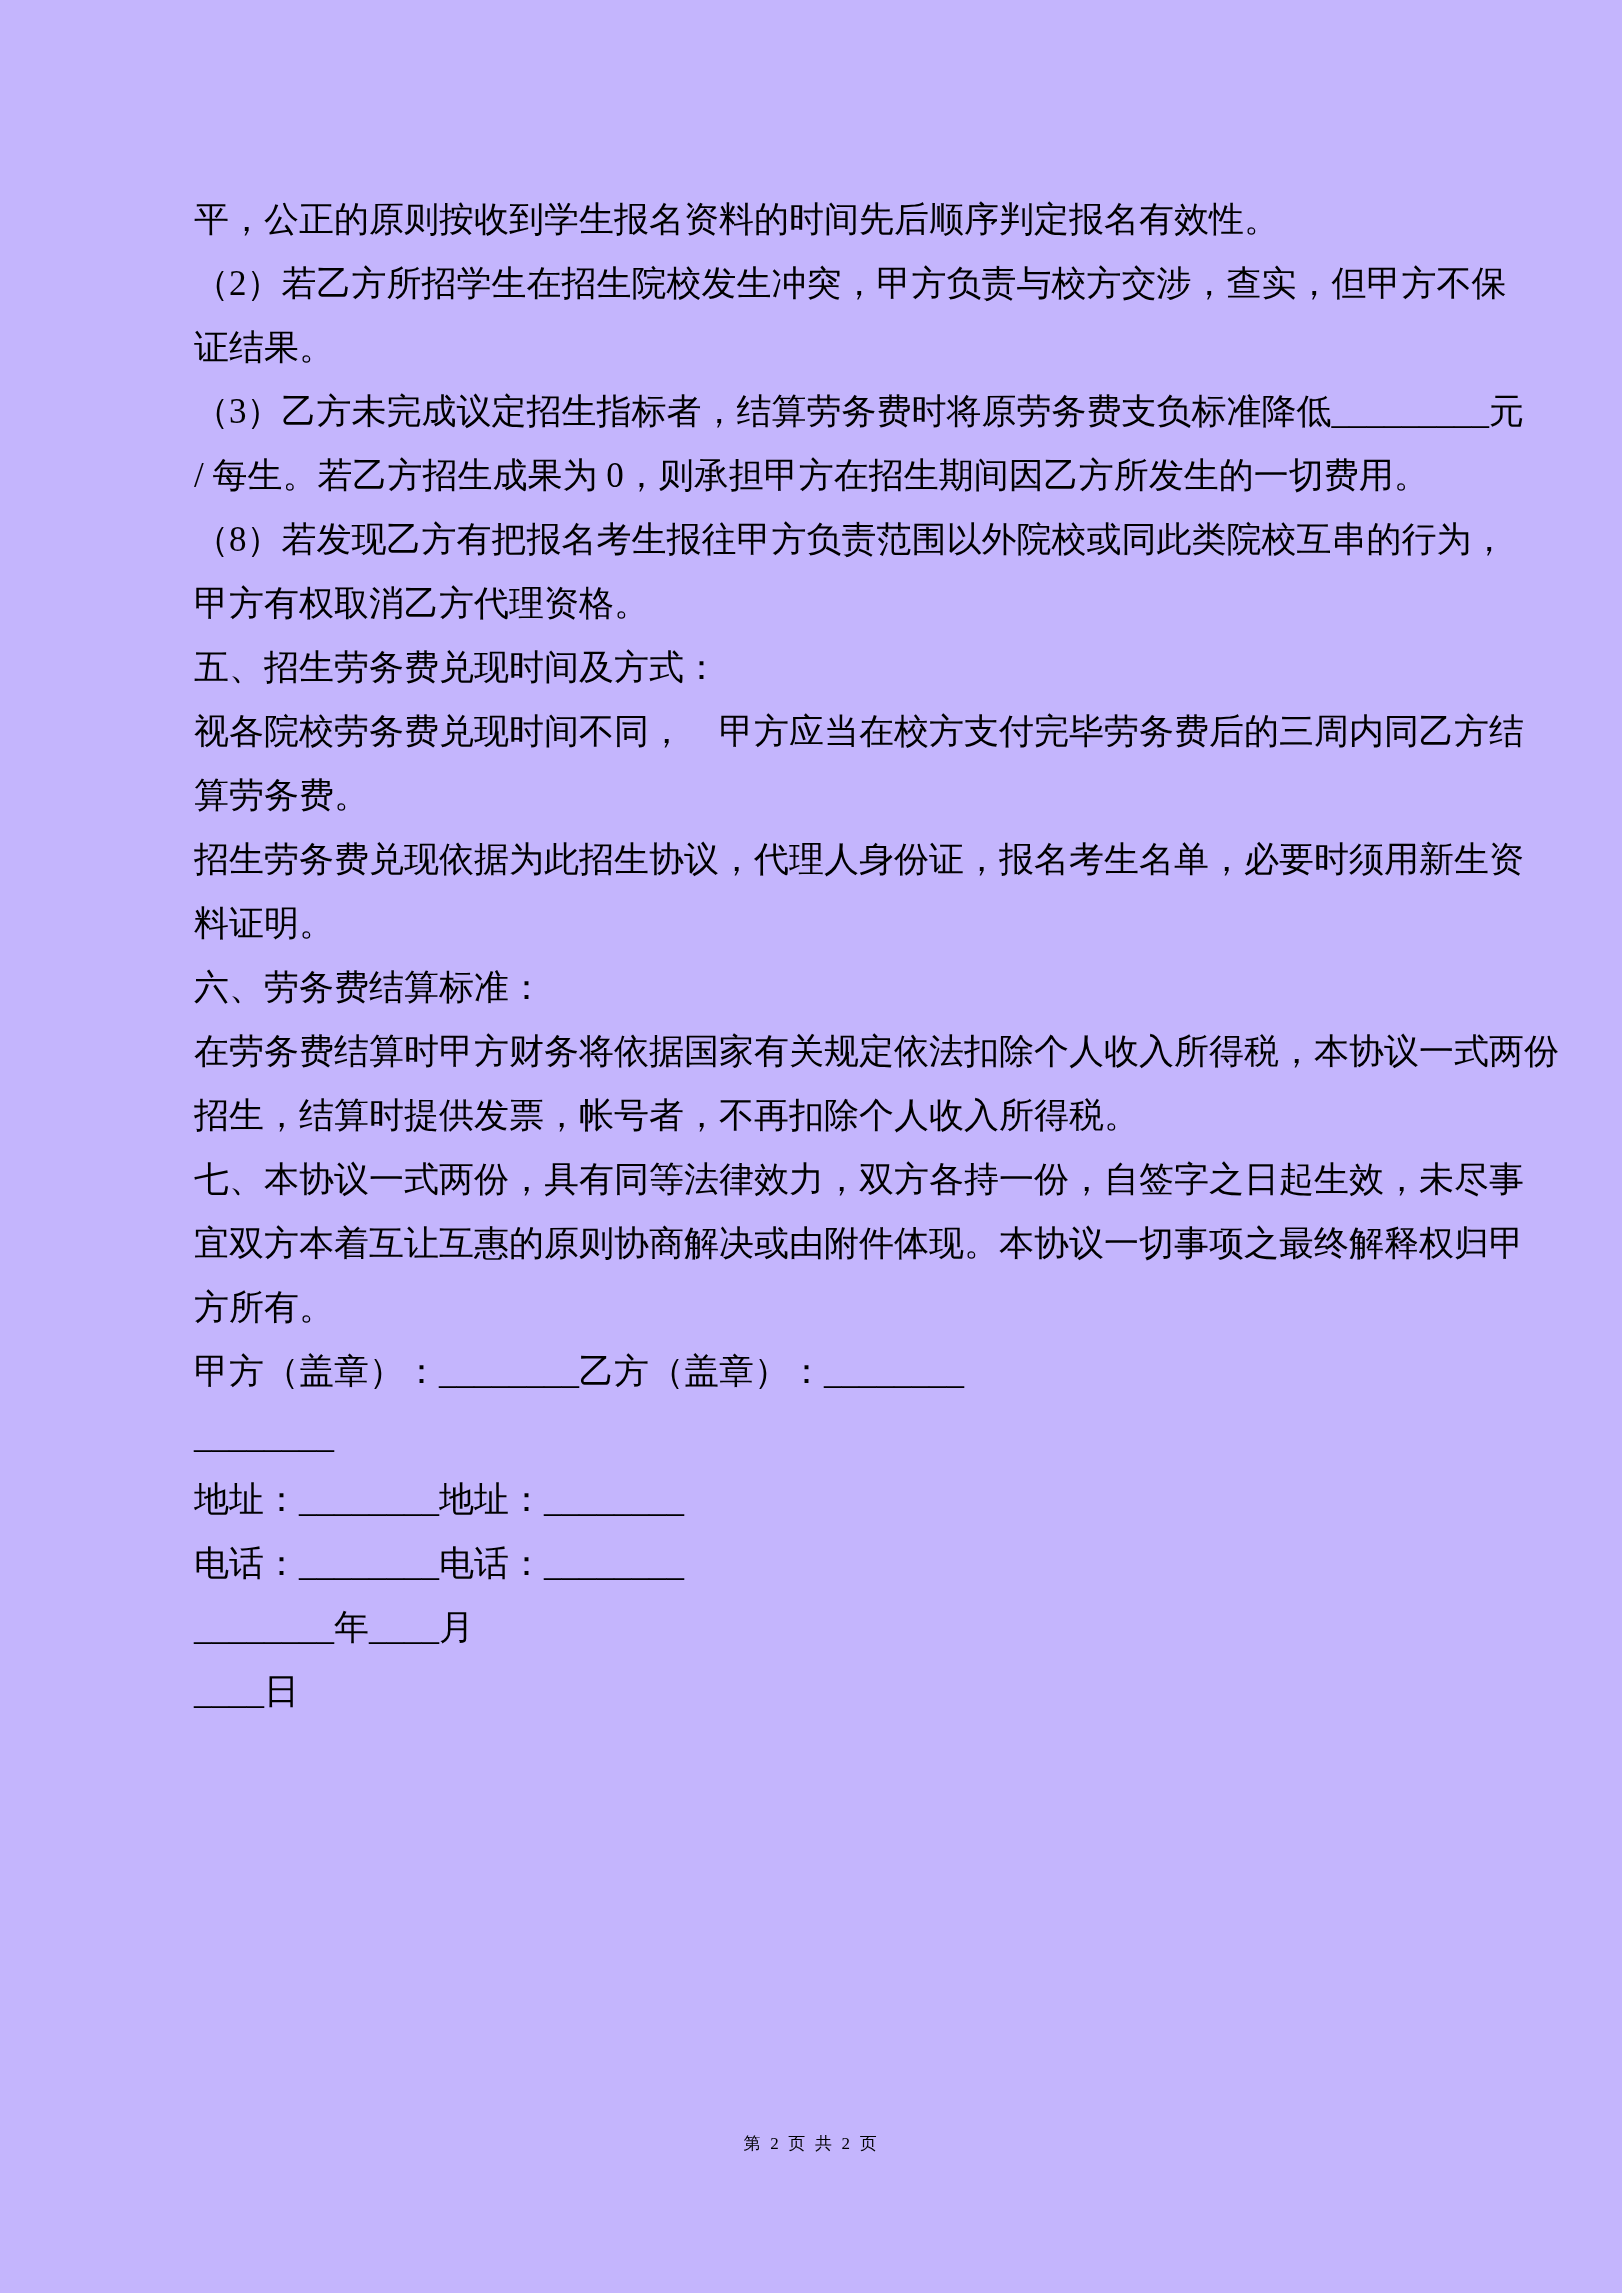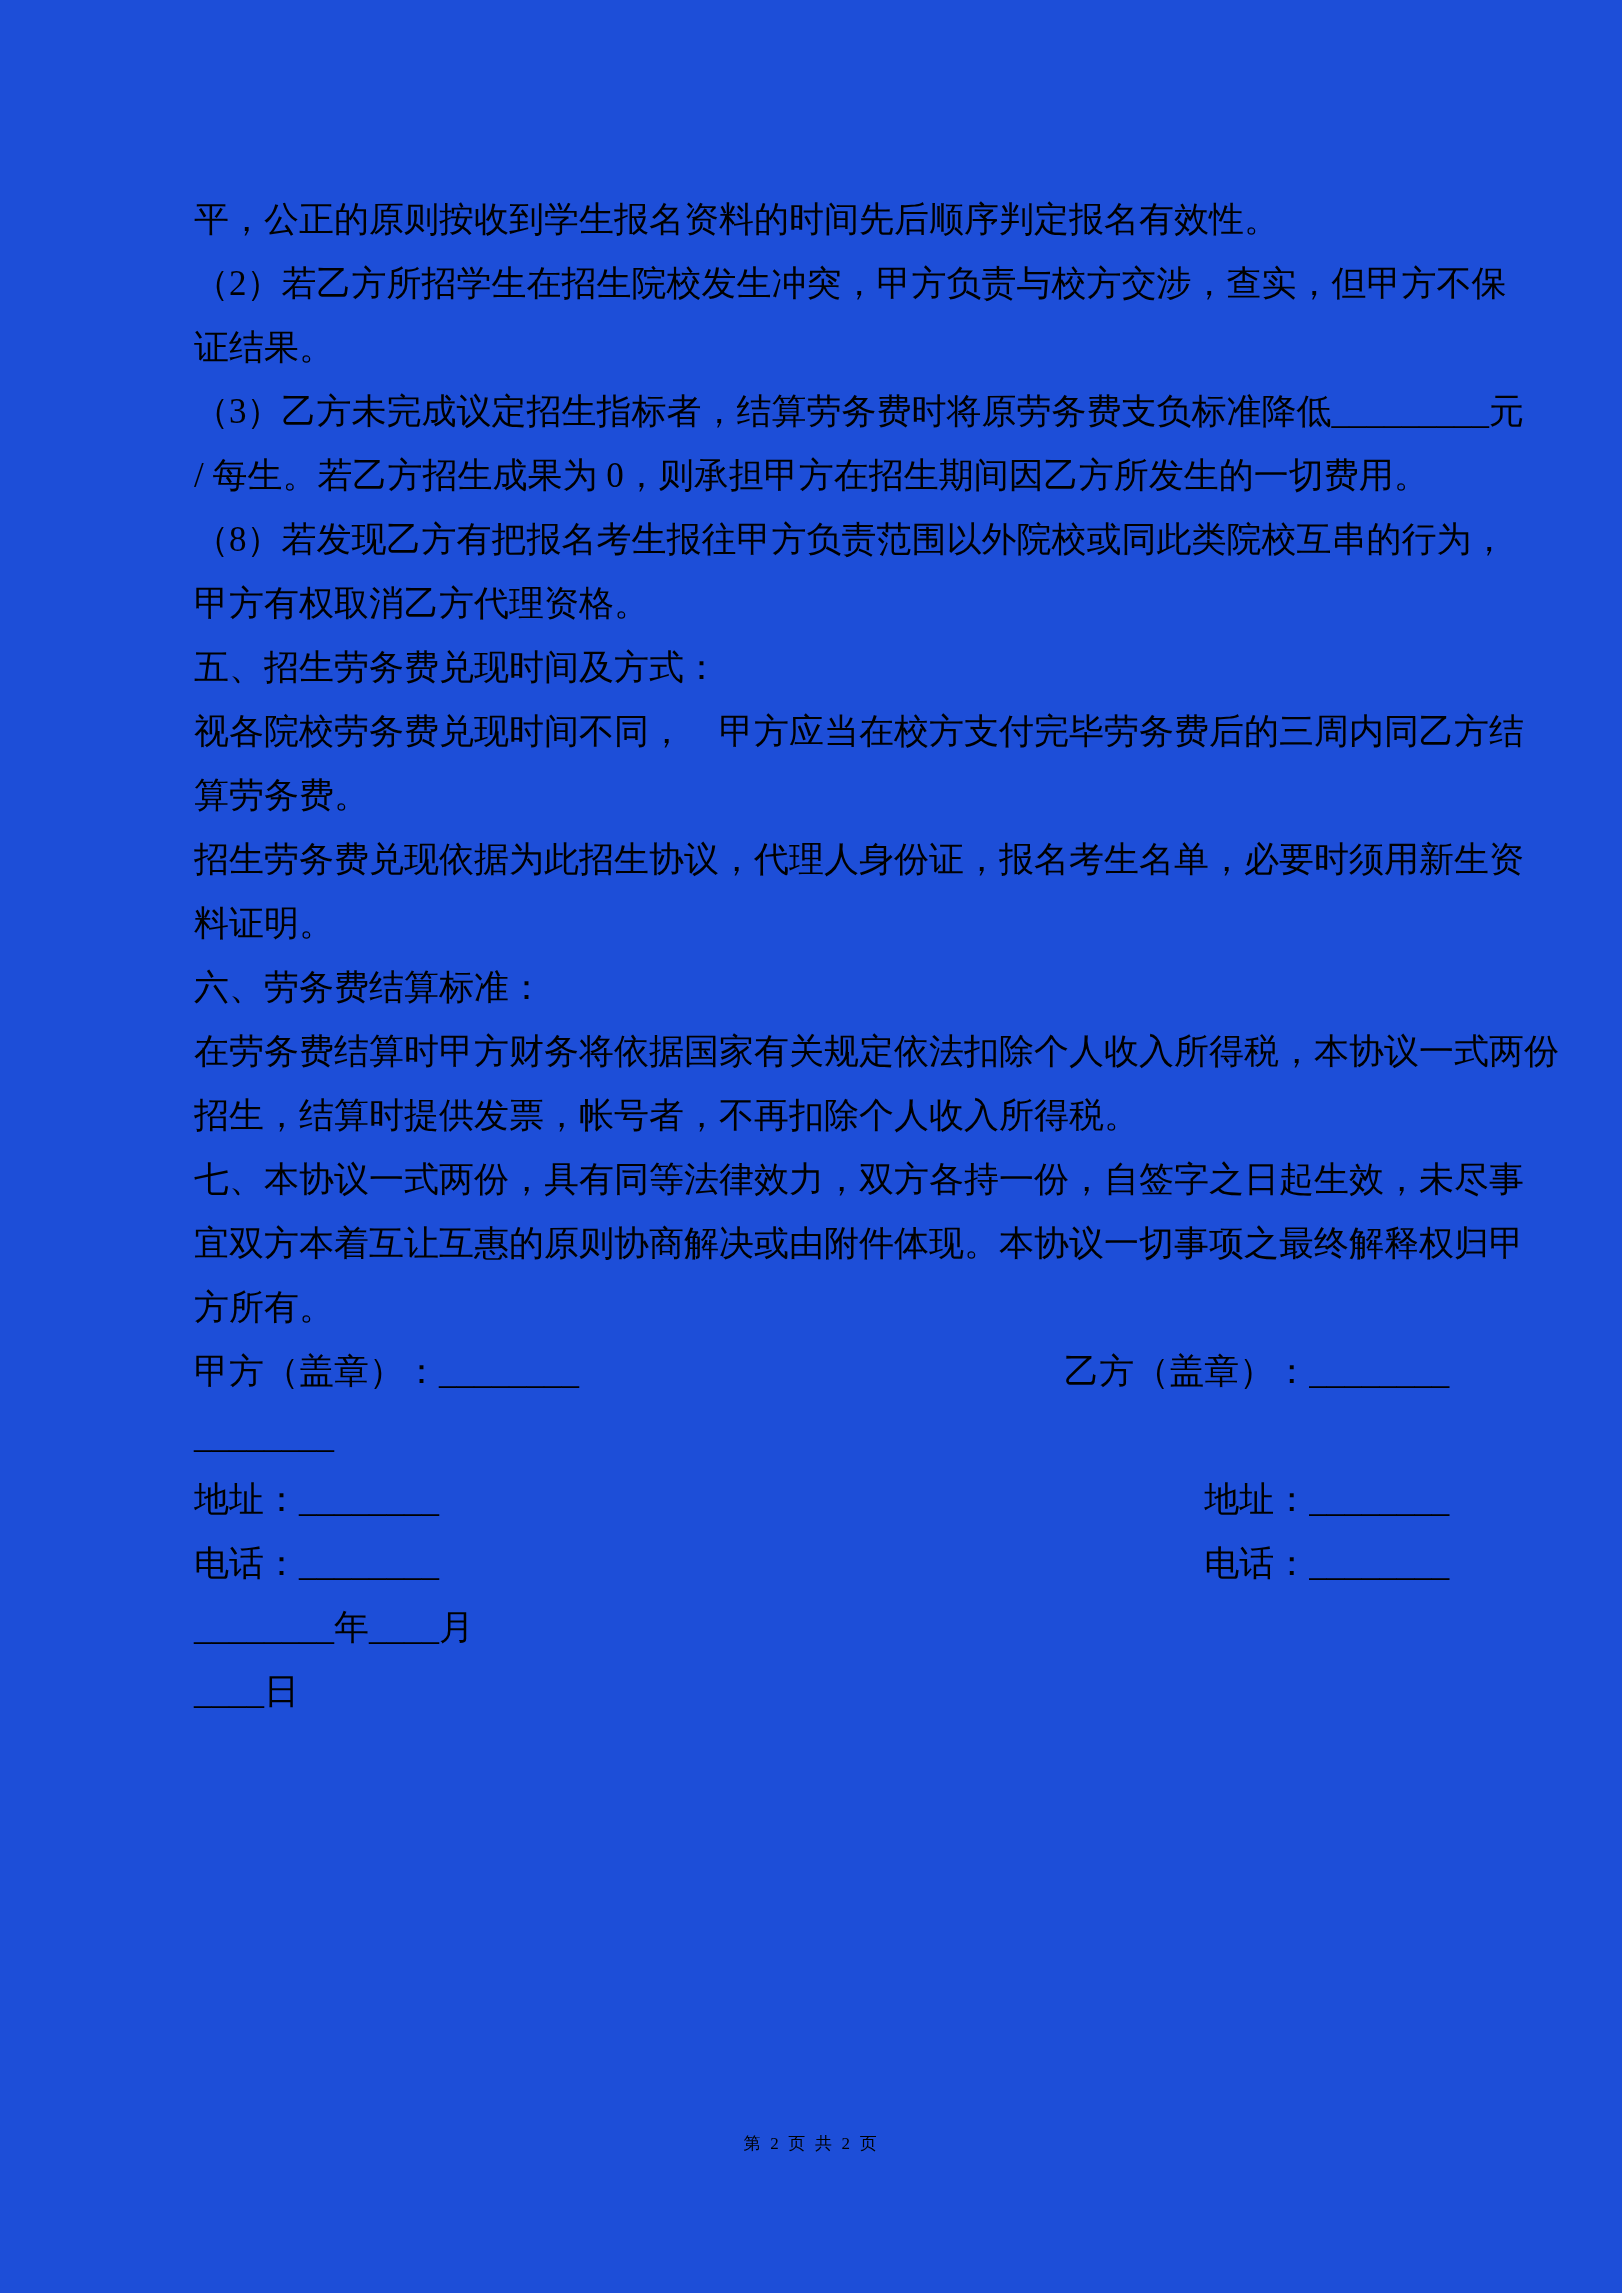--- a/index.html
+++ b/index.html
@@ -4,40 +4,39 @@
 <style>
   html, body {
     margin: 0;
     padding: 0;
     background: #ffffff;
   }
   .page {
     position: relative;
     width: 1623px;
     height: 2294px;
-    background: #1d4ed8;
+    background: #c4b5fd;
     color: #000000;
     font-family: "Liberation Serif", "DejaVu Serif", serif;
     overflow: hidden;
   }
   .content {
     position: absolute;
     left: 194px;
     top: 188px;
     width: 1268px;
     font-size: 35px;
     line-height: 64px;
   }
   .text-line {
     white-space: pre;
     min-height: 64px;
   }
   .cols-row {
     display: flex;
-    justify-content: space-between;
     min-height: 64px;
   }
   .cols-row .col-left {
     white-space: pre;
   }
   .cols-row .col-right {
     white-space: pre;
     margin-right: 12.7px;
     text-align: right;
   }

